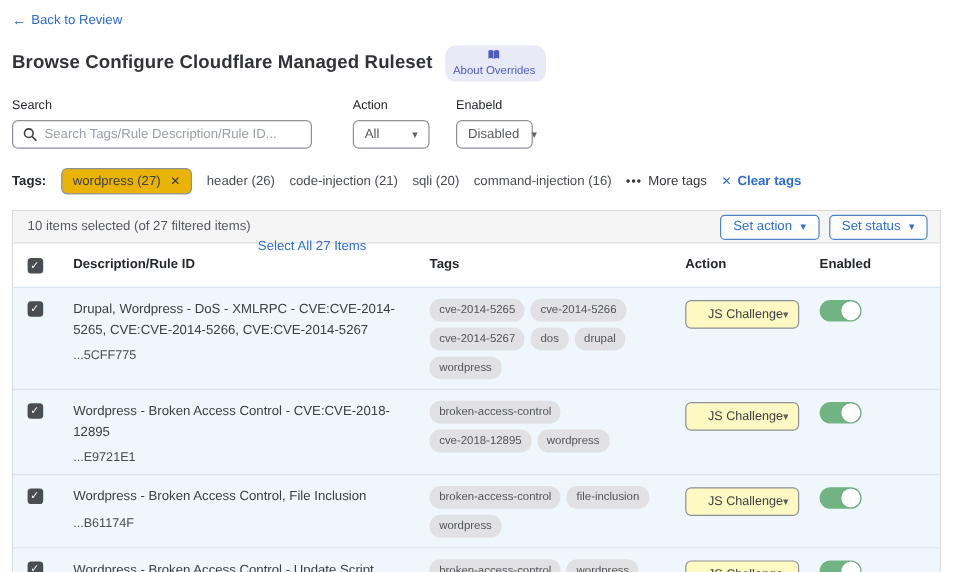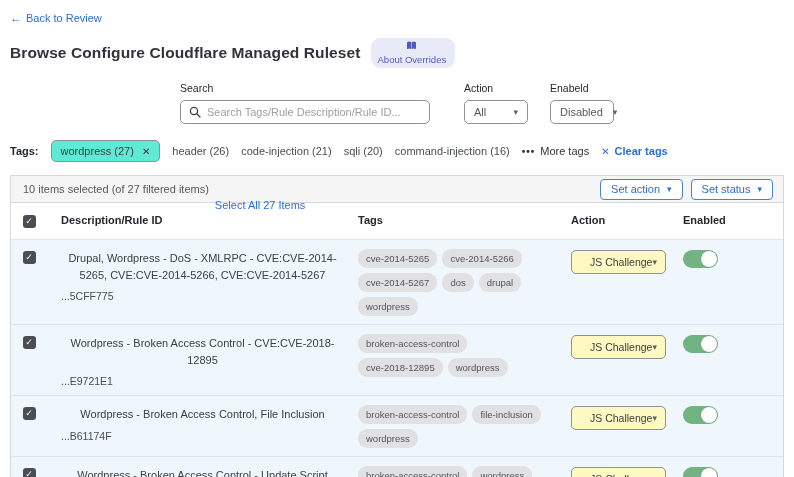--- a/index.html
+++ b/index.html
@@ -12,39 +12,39 @@
   .back-link { color:#2c6ecb; font-size:11px; cursor:pointer; display:inline-flex; align-items:center; gap:4px; }
   .back-link .arrow { font-size:12px; }
 
   
   .title-row { display:flex; align-items:center; gap:10px; margin-top:12px; }
   .page-title { font-size:15.5px; font-weight:bold; color:#313339; letter-spacing:.1px; }
   .about-badge { background:#e8eaf8; color:#4e5bbc; font-size:9.5px; border-radius:9px;
     padding:3px 9px 3px 7px; display:inline-flex; align-items:center; gap:4px; cursor:pointer;flex-direction:column; }
 
   
-  .filters { display:flex; gap:22px; margin-top:14px;justify-content:center; }
+  .filters { display:flex; gap:22px; margin-top:14px; }
   .filter-label { font-size:10.5px; color:#25282c; margin-bottom:6px; }
   .search-box { width:250px; height:24px; border:1px solid #8d9096; border-radius:5px;
     display:flex; align-items:center; padding:0 8px; gap:6px; background:#fff; }
   .search-box input { border:none; outline:none; flex:1; font-size:11px; color:#3c4043;
     font-family:inherit; background:transparent; }
   .search-box input::placeholder { color:#9aa0a6; }
   .select-box { height:24px; border:1px solid #8d9096; border-radius:5px; background:#fff;
     display:flex; align-items:center; justify-content:space-between; padding:0 9px;
     font-size:11px; color:#55585e; cursor:pointer; }
   .select-box .chev { color:#5f6368; font-size:9px; margin-left:10px; }
   .w80 { width:64px; }
   .filter-col.action { margin-left:12px; }
 
   
   .tags-bar { display:flex; align-items:center; margin-top:16px; gap:12px; font-size:11px; }
   .tags-label { font-weight:bold; color:#25282c; }
   .selected-chip { border:1px solid #8d9096; border-radius:5px; padding:4px 9px; display:inline-flex;
-    align-items:center; gap:8px; color:#3c4043; background:#5eead4; cursor:pointer; }
+    align-items:center; gap:8px; color:#3c4043; background:#eab308; cursor:pointer; }
   .selected-chip .x { font-size:10px; color:#33363b; font-weight:bold; }
   .tag-option { color:#4a4d52; cursor:pointer; }
   .more-tags { color:#33363b; cursor:pointer; display:inline-flex; align-items:center; gap:5px; }
   .more-tags .dots { letter-spacing:1px; font-weight:bold; font-size:10px; }
   .clear-tags { color:#2c6ecb; cursor:pointer; display:inline-flex; align-items:center; gap:5px; font-weight:bold; }
   .clear-tags .x { font-size:10px; }
 
   
   .table-wrap { margin-top:13px; border:1px solid #d8d8db; border-bottom:none; }
   .selection-bar { background:#f5f5f6; border-bottom:1px solid #d8d8db; height:27px;
@@ -60,21 +60,21 @@
   
   .thead, .trow { display:grid; grid-template-columns:50px 297px 213px 112px 1fr; align-items:start; }
   .thead { background:#fff; padding:11px 0; font-size:11px; font-weight:bold; color:#24282d; }
   .thead .cell, .trow .cell { padding-right:14px; }
   .cb-cell { display:flex; justify-content:center; padding-top:1px; }
   .checkbox { width:13px; height:13px; background:#4a4d52; border-radius:3px; display:inline-flex;
     align-items:center; justify-content:center; cursor:pointer; }
   .checkbox::after { content:"✓"; color:#fff; font-size:9px; line-height:1; }
 
   .tbody .trow { background:#eff6fc; border-top:1px solid #dbe5ee; padding:10px 0 8px 0; }
-  .desc-text { font-size:11px; line-height:1.5; color:#3c4043;text-align:center; }
+  .desc-text { font-size:11px; line-height:1.5; color:#3c4043; }
   .rule-id { font-size:10.5px; color:#4a4d52; margin-top:7px; }
   .tags-cell { display:flex; flex-wrap:wrap; gap:5px 5px; padding-right:10px; margin-top:-1px; }
   .tag-pill { background:#e1e1e3; color:#52555a; font-size:9.5px; padding:4px 8px;
     border-radius:9px; white-space:nowrap; }
   .row-select { width:95px; height:24px; border:1px solid #8d9096; border-radius:5px; background:#fef9c3;
     display:flex; align-items:center; justify-content:flex-end; padding:0 8px;
     font-size:10.5px; color:#3c4043; cursor:pointer; }
   .row-select .chev { color:#5f6368; font-size:9px; }
   .toggle { width:35px; height:18px; border-radius:10px; background:#72b383; position:relative;
     cursor:pointer; }

